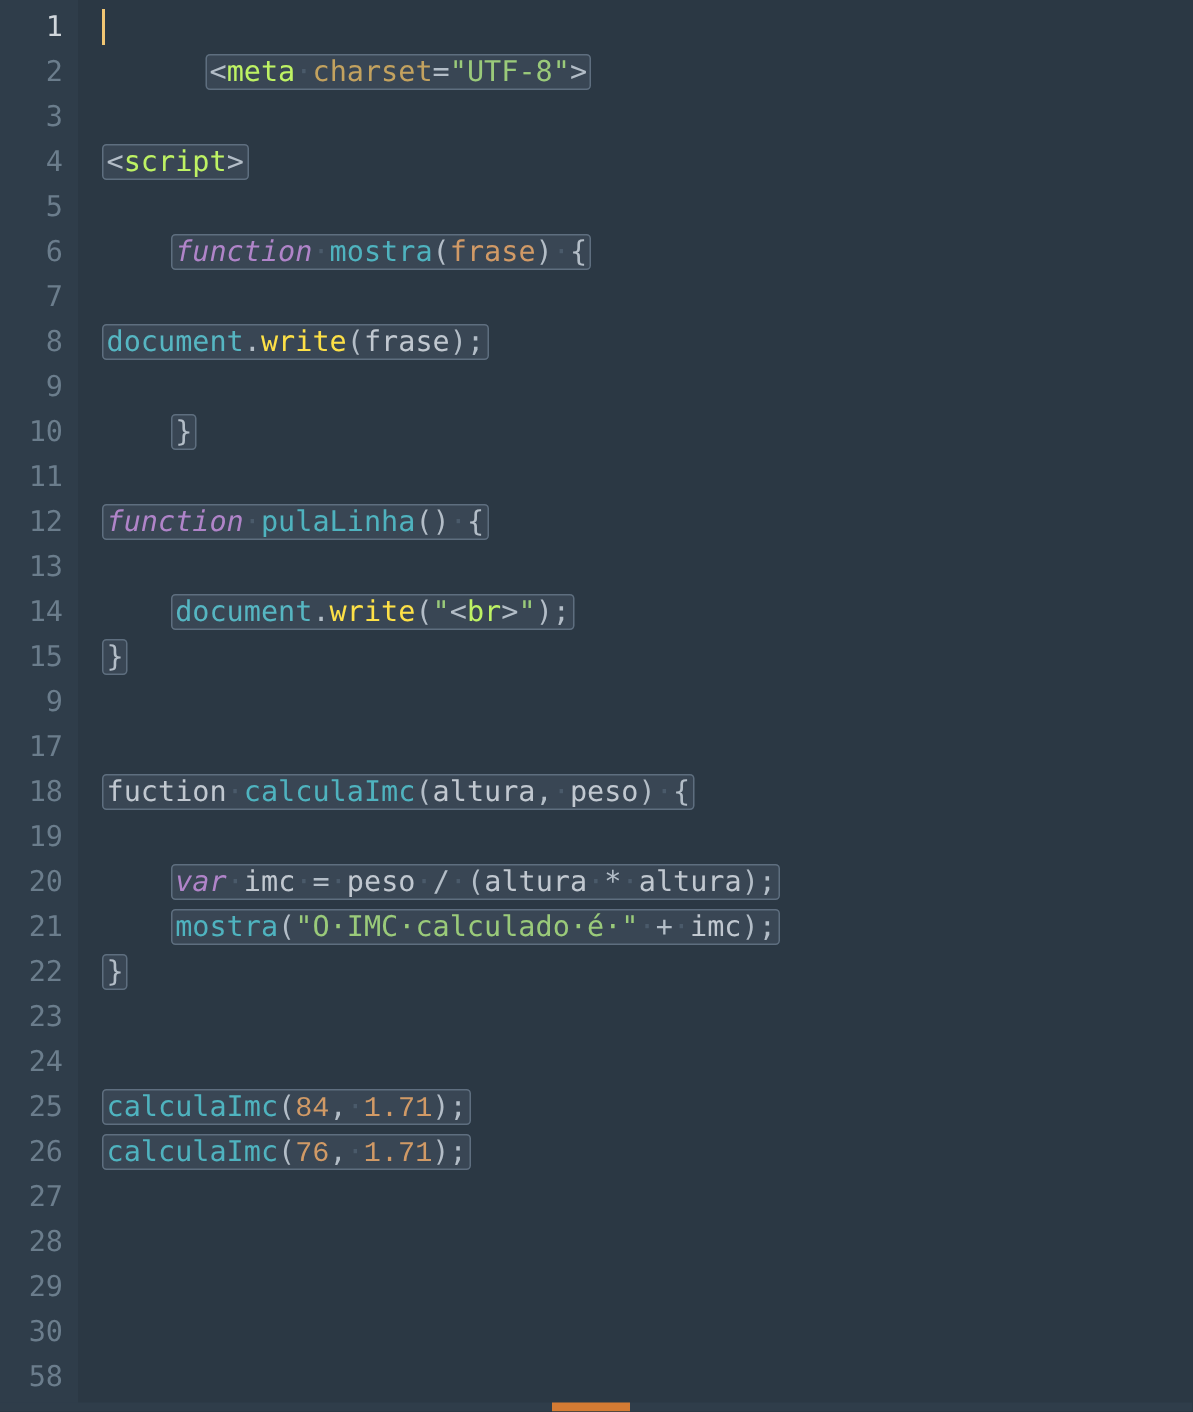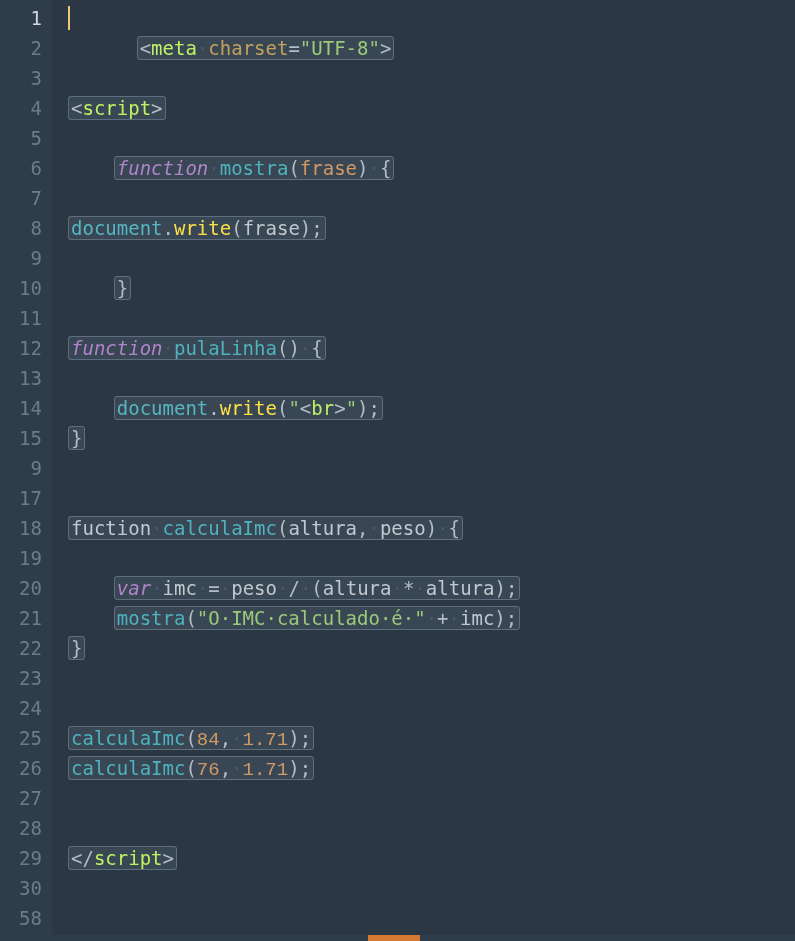--- a/index.html
+++ b/index.html
@@ -179,21 +179,20 @@
     <div class="line"></div>
     <div class="line"></div>
 
     <div class="line"><span class="hl"><span class="fn">calculaImc</span><span class="punct">(</span><span class="num">84</span><span class="punct">,</span><span class="ws">·</span><span class="num">1.71</span><span class="punct">)</span><span class="punct">;</span></span></div>
 
     <div class="line"><span class="hl"><span class="fn">calculaImc</span><span class="punct">(</span><span class="num">76</span><span class="punct">,</span><span class="ws">·</span><span class="num">1.71</span><span class="punct">)</span><span class="punct">;</span></span></div>
 
     <div class="line"></div>
     <div class="line"></div>
 
-    <div class="line"><span class="hl"><span class="punct">&lt;</span><span class="punct">/</span><span class="tag">script</span><span class="punct">&gt;</span></span></div>
 
     <div class="line"></div>
 
   </div>
 </div>
 
 <div class="bottom-bar">
   <div class="seg" style="left:368px;width:52px;"></div>
 </div>
 

